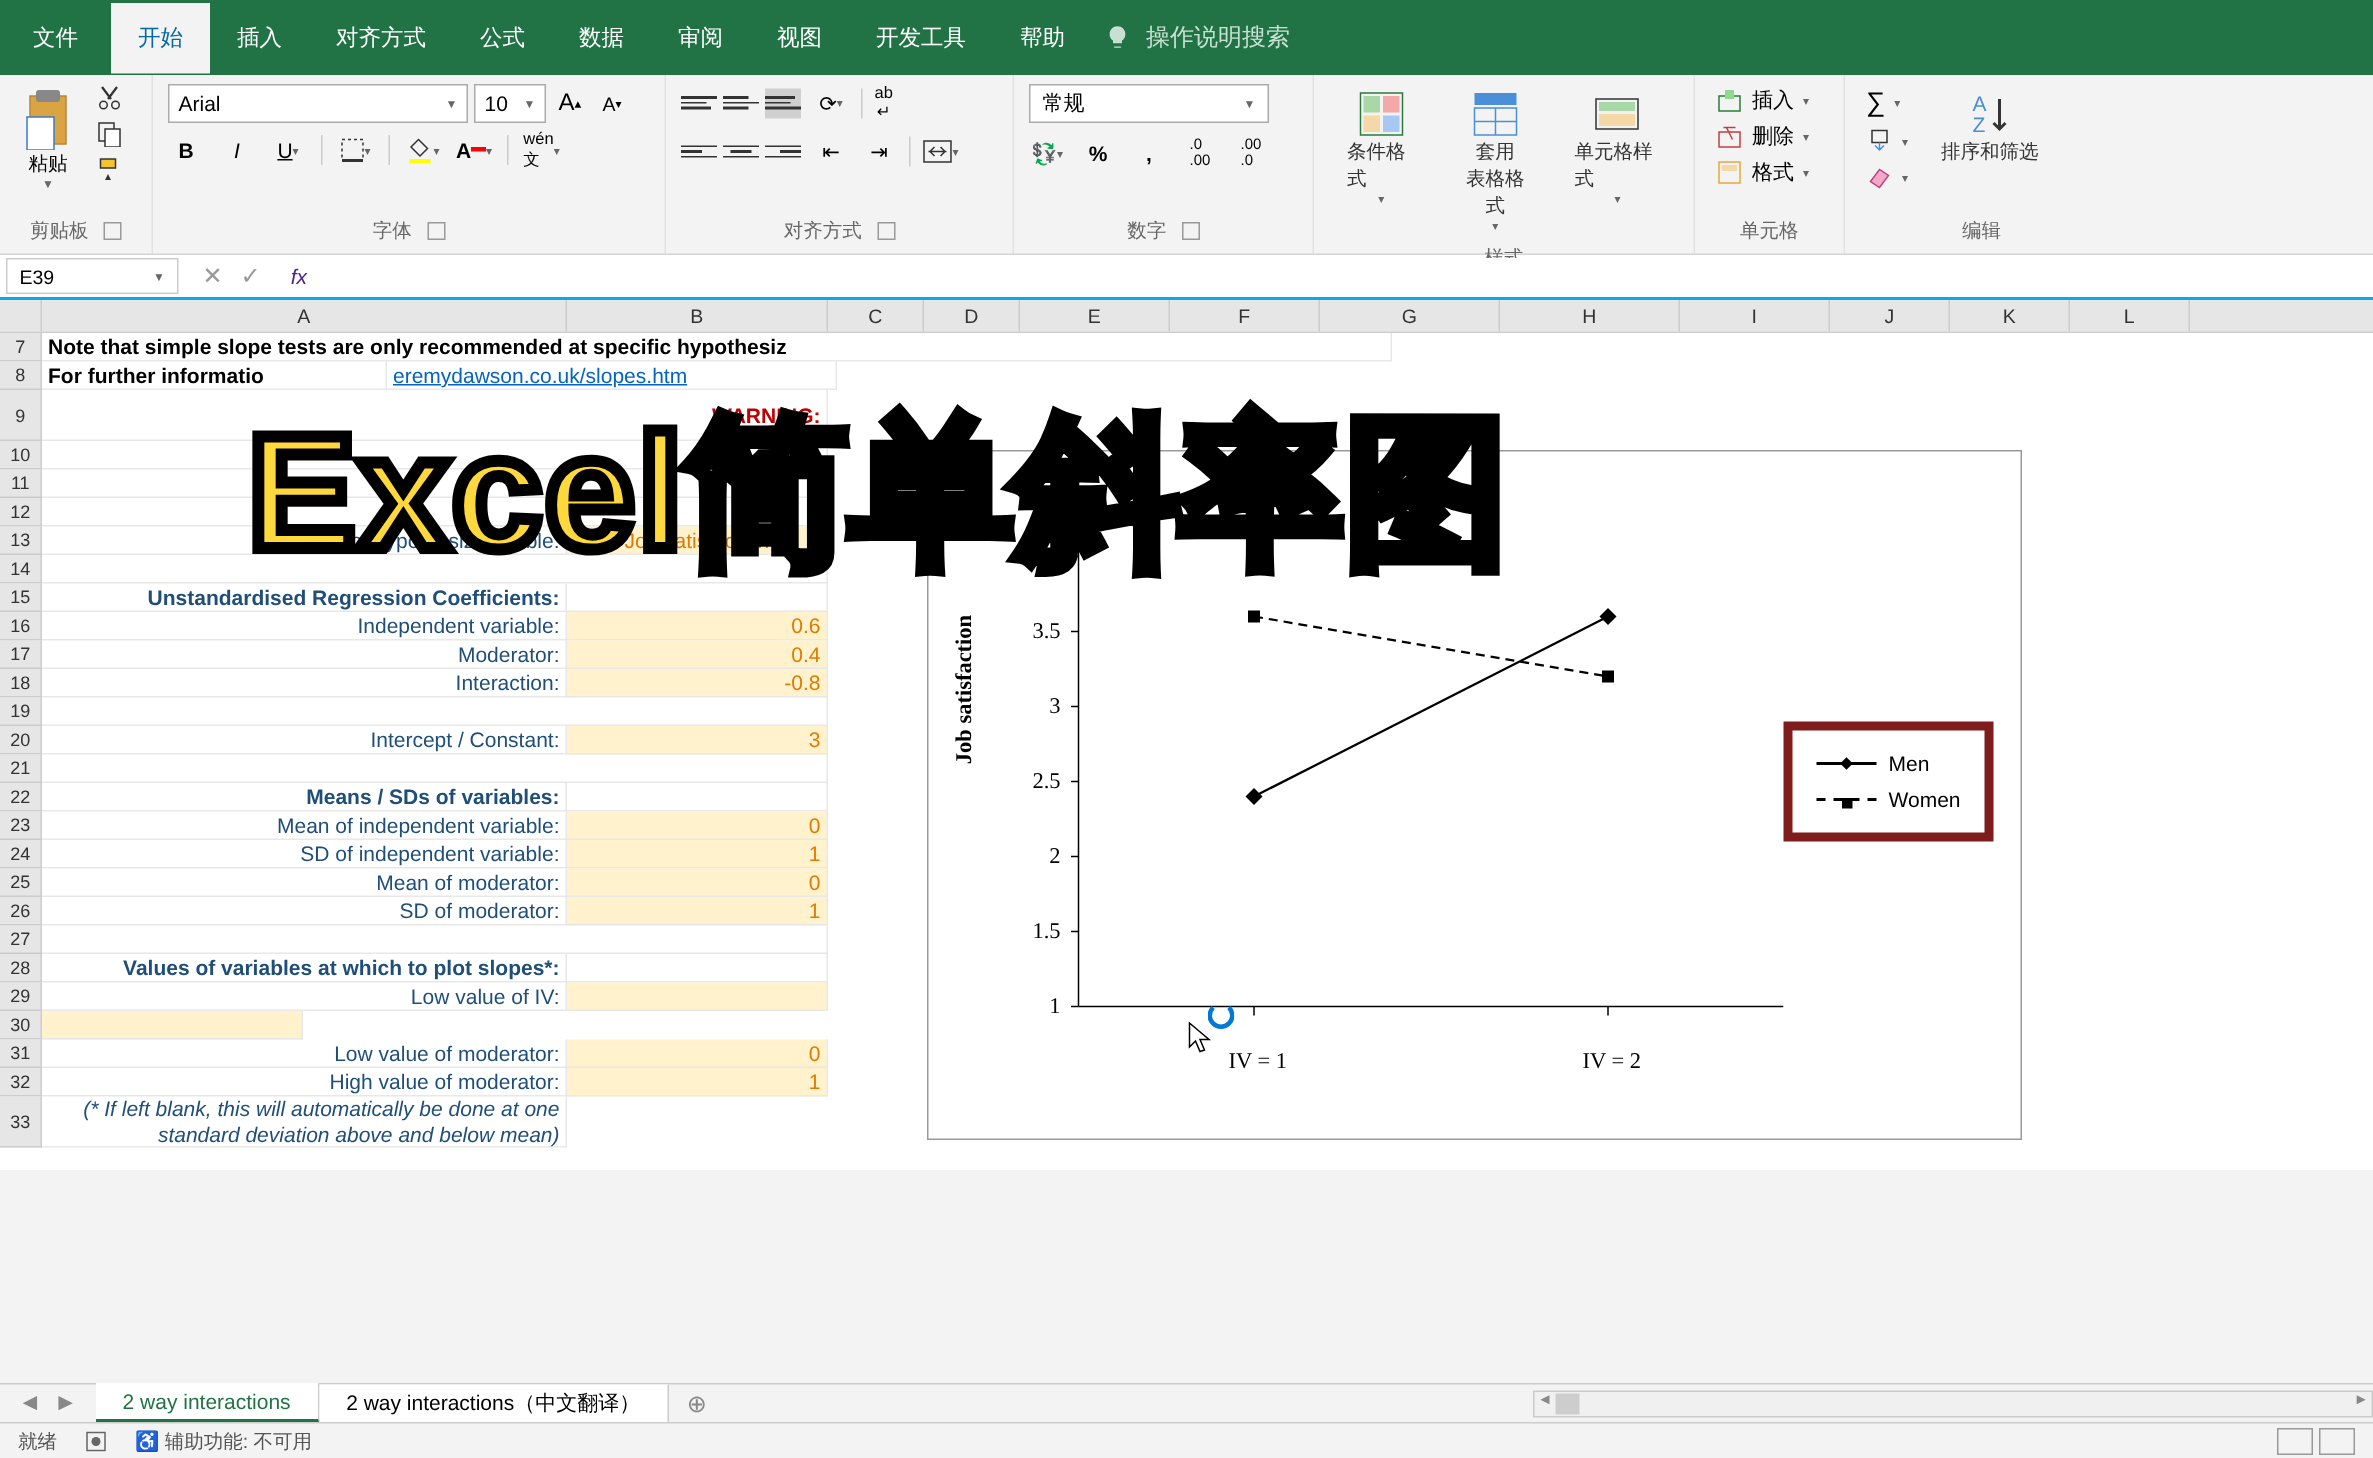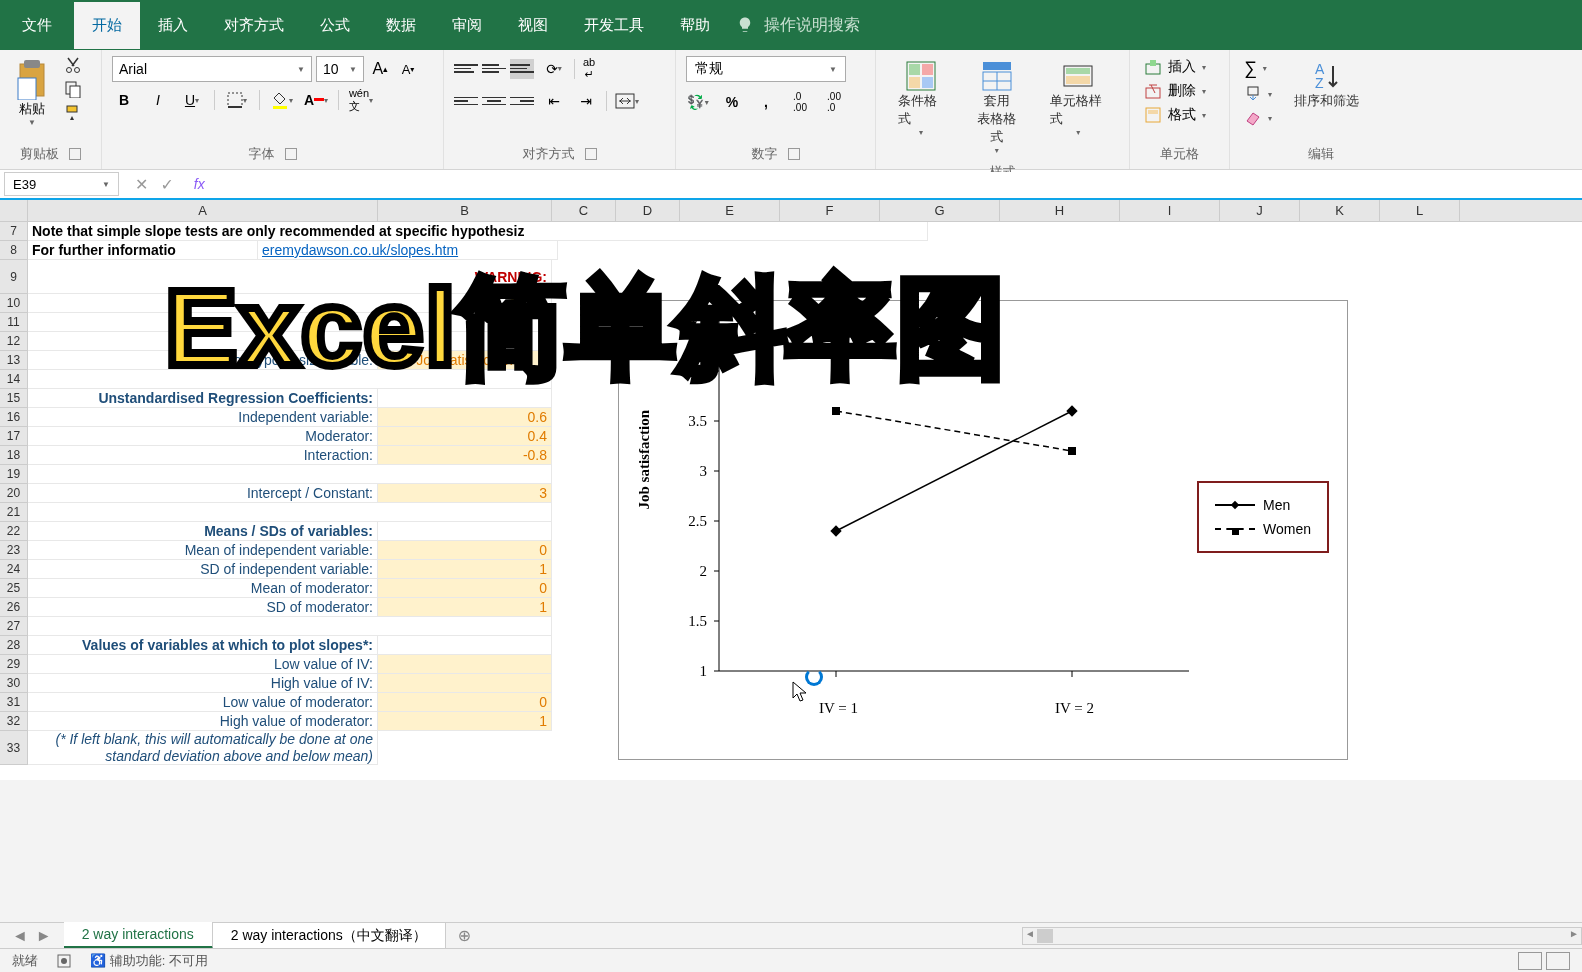--- a/index.html
+++ b/index.html
@@ -40,21 +40,21 @@
     .style-icon { width: 32px; height: 32px; }
     
     .cell-ops { display: flex; flex-direction: column; gap: 2px; }
     .cell-op { display: flex; align-items: center; gap: 6px; padding: 2px 4px; font-size: 14px; }
     .cell-op-icon { width: 18px; height: 18px; }
     
     
     .formula-bar { height: 30px; background: #fff; border-bottom: 2px solid #0ea5e9; display: flex; align-items: center; }
     .name-box { width: 115px; height: 24px; border: 1px solid #ccc; margin: 0 4px; padding: 0 8px; font-size: 13px; display: flex; align-items: center; justify-content: space-between; }
     .fx-btns { display: flex; gap: 12px; padding: 0 12px; color: #999; }
-    .fx-label { font-style: italic; font-size: 14px; color: #8b5cf6; padding: 0 8px; }
+    .fx-label { font-style: italic; font-size: 14px; color: #4c1d95; padding: 0 8px; }
     .formula-input { flex: 1; height: 24px; border: none; padding: 0 8px; }
     
     
     .grid-container { position: relative; background: #fff; height: 580px; overflow: hidden; }
     .col-headers { display: flex; height: 22px; background: #e6e6e6; border-bottom: 1px solid #ccc; }
     .corner-cell { width: 28px; border-right: 1px solid #ccc; background: #e6e6e6; }
     .col-header { border-right: 1px solid #ccc; text-align: center; font-size: 13px; color: #333; line-height: 22px; background: #e6e6e6; }
     .col-A { width: 350px; }
     .col-B { width: 174px; }
     .col-C { width: 64px; }
@@ -74,21 +74,21 @@
     .cell.link { color: #0563c1; text-decoration: underline; }
     .cell.italic { font-style: italic; }
     .cell.red { color: #c00000; font-weight: bold; }
     
     
     .chart-area { position: absolute; left: 618px; top: 100px; width: 730px; height: 460px; background: #fff; border: 1px solid #999; }
     .chart-inner { position: absolute; left: 90px; top: 10px; width: 480px; height: 380px; }
     .y-axis-label { position: absolute; left: 25px; top: 200px; transform: rotate(-90deg); transform-origin: left center; font-size: 15px; font-weight: bold; font-family: "Times New Roman", serif; }
     .y-tick { position: absolute; left: 58px; font-size: 15px; font-family: "Times New Roman", serif; text-align: right; width: 30px; }
     .x-tick { position: absolute; bottom: 42px; font-size: 15px; font-family: "Times New Roman", serif; }
-    .legend-box { position: absolute; right: 18px; top: 180px; border: 2px solid #7f1d1d; padding: 10px 16px; background: #fff; }
+    .legend-box { position: absolute; right: 18px; top: 180px; border: 6px solid #7f1d1d; padding: 10px 16px; background: #fff; }
     .legend-item { display: flex; align-items: center; gap: 8px; font-size: 14px; font-family: "Times New Roman", serif; padding: 4px 0; }
     .legend-line { width: 40px; height: 2px; background: #000; position: relative; }
     .legend-line.dashed { background: none; border-top: 2px dashed #000; }
     .legend-marker { width: 6px; height: 6px; background: #000; transform: rotate(45deg); position: absolute; left: 17px; top: -2px; }
     .legend-marker.sq { transform: none; width: 7px; height: 7px; }
     
     
     .big-title { position: absolute; top: 256px; left: 165px; font-size: 108px; font-weight: 900; color: #ffd83d; -webkit-text-stroke: 8px #000; text-stroke: 8px #000; letter-spacing: 2px; z-index: 100; font-family: "Microsoft YaHei", sans-serif; }
     
     
@@ -547,21 +547,20 @@
         <div class="cell col-A blue bold right">Values of variables at which to plot slopes*:</div>
         <div class="cell col-B"></div>
       </div>
     <div class="grid-row">
         <div class="row-header">29</div>
         <div class="cell col-A blue right">Low value of IV:</div>
         <div class="cell col-B yellow-bg"></div>
       </div>
     <div class="grid-row">
         <div class="row-header">30</div>
-        <div class="cell col-A blue right">High value of IV:</div>
         <div class="cell col-B yellow-bg"></div>
       </div>
     <div class="grid-row">
         <div class="row-header">31</div>
         <div class="cell col-A blue right">Low value of moderator:</div>
         <div class="cell col-B orange right yellow-bg">0</div>
       </div>
     <div class="grid-row">
         <div class="row-header">32</div>
         <div class="cell col-A blue right">High value of moderator:</div>

